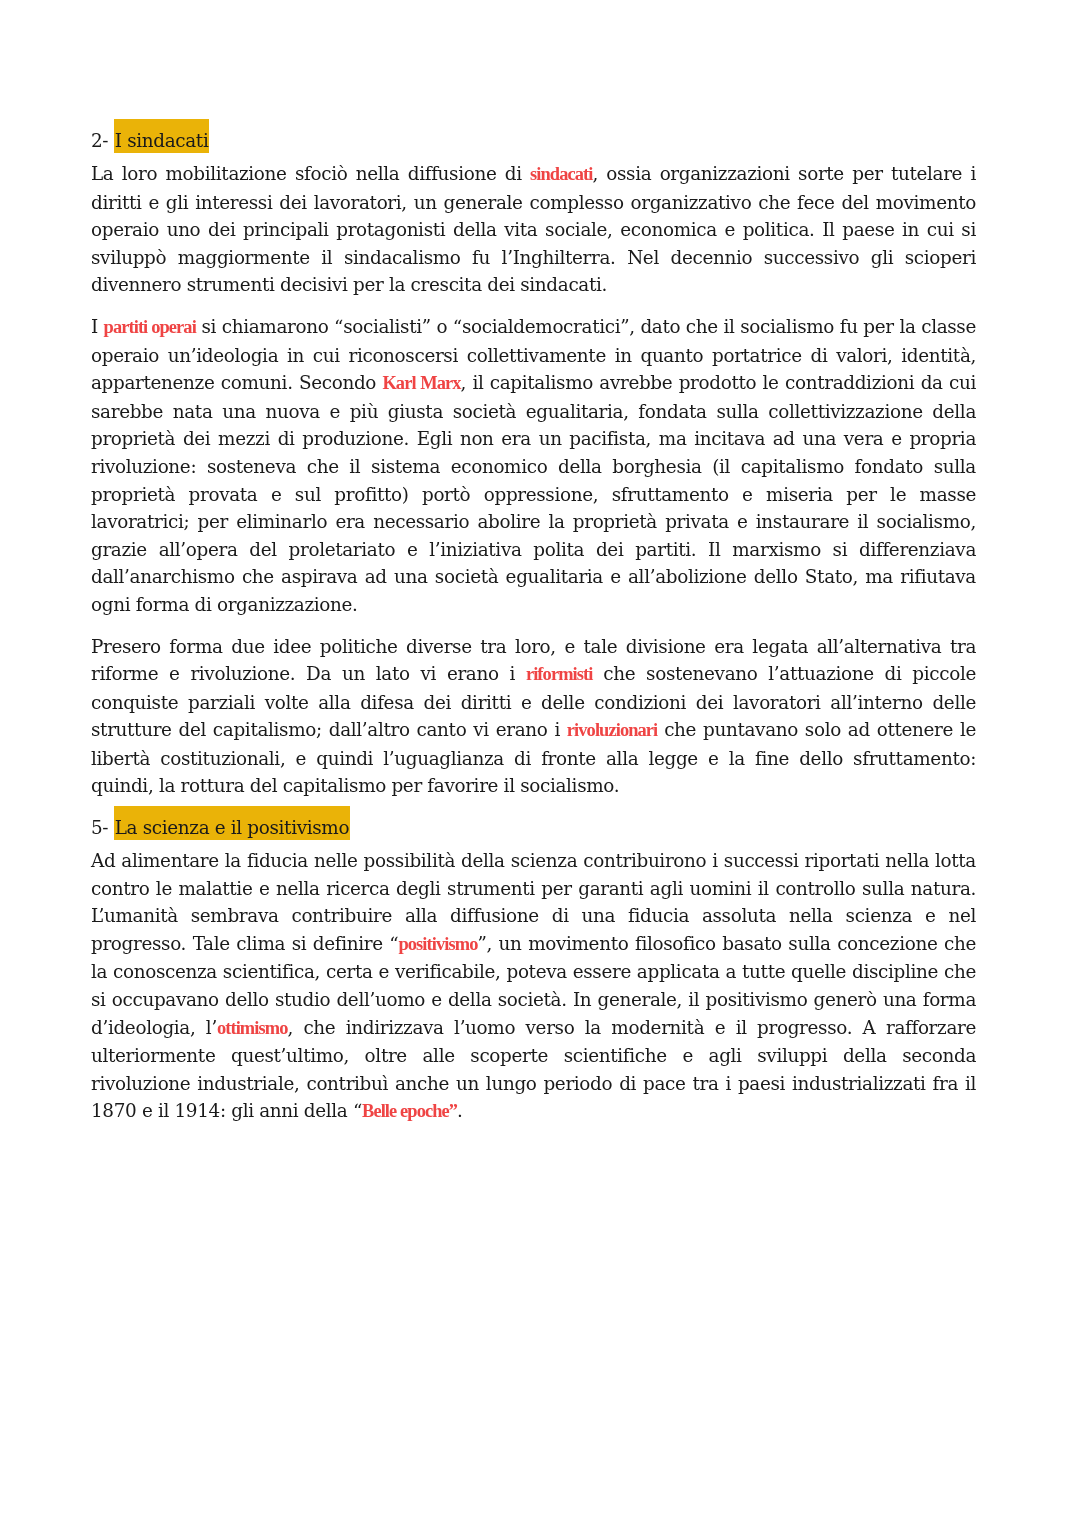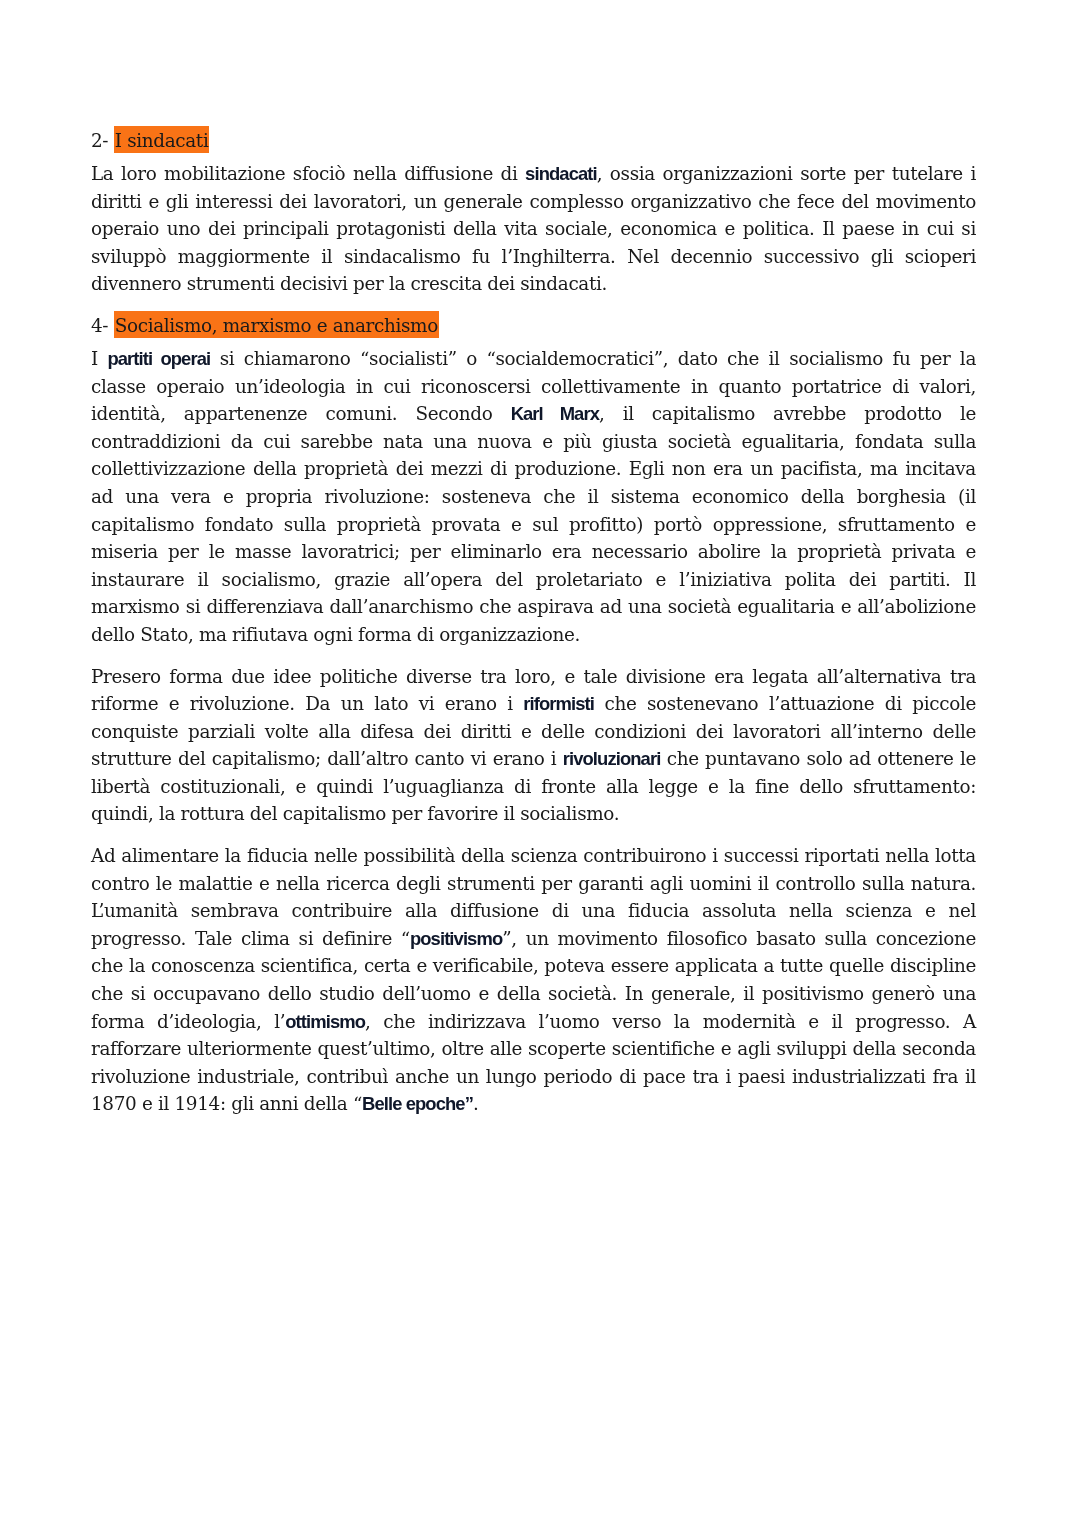--- a/index.html
+++ b/index.html
@@ -30,55 +30,55 @@
     .heading {
       height: 27px;
       line-height: 27px;
       margin-bottom: 6px;
       white-space: nowrap;
     }
     .heading .num {
       display: inline;
     }
     .heading .title {
-      background: #f97316;
-      padding: 4px 1px 2px 1px;
+      background: #eab308;
+      padding: 11px 1px 2px 1px;
     }
     .para {
       text-align: justify;
       text-align-last: left;
       margin: 0;
     }
     .para b {
-      font-family: Liberation Sans, sans-serif;
+      font-family: Liberation Serif, serif;
       font-weight: bold;
       letter-spacing: -0.9px;
-      color: #0f172a;
+      color: #ef4444;
     }
   </style>
 </head>
 <body>
 
 <div class="page">
 
   <div class="section">
     <div class="heading">
       <span class="num">2- </span><span class="title">I sindacati</span>
     </div>
     <p class="para"><span>La loro mobilitazione sfociò nella diffusione di </span><b>sindacati</b><span>, ossia organizzazioni sorte per tutelare i diritti e gli interessi dei lavoratori, un generale complesso organizzativo che fece del movimento operaio uno dei principali protagonisti della vita sociale, economica e politica. Il paese in cui si sviluppò maggiormente il sindacalismo fu l’Inghilterra. Nel decennio successivo gli scioperi divennero strumenti decisivi per la crescita dei sindacati.</span></p>
   </div>
 
   <div class="section">
-    <div class="heading">
-      <span class="num">4- </span><span class="title">Socialismo, marxismo e anarchismo</span>
-    </div>
     <p class="para"><span>I </span><b>partiti operai</b><span> si chiamarono “socialisti” o “socialdemocratici”, dato che il socialismo fu per la classe operaio un’ideologia in cui riconoscersi collettivamente in quanto portatrice di valori, identità, appartenenze comuni. Secondo </span><b>Karl Marx</b><span>, il capitalismo avrebbe prodotto le contraddizioni da cui sarebbe nata una nuova e più giusta società egualitaria, fondata sulla collettivizzazione della proprietà dei mezzi di produzione. Egli non era un pacifista, ma incitava ad una vera e propria rivoluzione: sosteneva che il sistema economico della borghesia (il capitalismo fondato sulla proprietà provata e sul profitto) portò oppressione, sfruttamento e miseria per le masse lavoratrici; per eliminarlo era necessario abolire la proprietà privata e instaurare il socialismo, grazie all’opera del proletariato e l’iniziativa polita dei partiti. Il marxismo si differenziava dall’anarchismo che aspirava ad una società egualitaria e all’abolizione dello Stato, ma rifiutava ogni forma di organizzazione.</span></p>
   </div>
 
   <div class="section">
     <p class="para"><span>Presero forma due idee politiche diverse tra loro, e tale divisione era legata all’alternativa tra riforme e rivoluzione. Da un lato vi erano i </span><b>riformisti</b><span> che sostenevano l’attuazione di piccole conquiste parziali volte alla difesa dei diritti e delle condizioni dei lavoratori all’interno delle strutture del capitalismo; dall’altro canto vi erano i </span><b>rivoluzionari</b><span> che puntavano solo ad ottenere le libertà costituzionali, e quindi l’uguaglianza di fronte alla legge e la fine dello sfruttamento: quindi, la rottura del capitalismo per favorire il socialismo.</span></p>
   </div>
 
   <div class="section">
+    <div class="heading">
+      <span class="num">5- </span><span class="title">La scienza e il positivismo</span>
+    </div>
     <p class="para"><span>Ad alimentare la fiducia nelle possibilità della scienza contribuirono i successi riportati nella lotta contro le malattie e nella ricerca degli strumenti per garanti agli uomini il controllo sulla natura. L’umanità sembrava contribuire alla diffusione di una fiducia assoluta nella scienza e nel progresso. Tale clima si definire “</span><b>positivismo</b><span>”, un movimento filosofico basato sulla concezione che la conoscenza scientifica, certa e verificabile, poteva essere applicata a tutte quelle discipline che si occupavano dello studio dell’uomo e della società. In generale, il positivismo generò una forma d’ideologia, l’</span><b>ottimismo</b><span>, che indirizzava l’uomo verso la modernità e il progresso. A rafforzare ulteriormente quest’ultimo, oltre alle scoperte scientifiche e agli sviluppi della seconda rivoluzione industriale, contribuì anche un lungo periodo di pace tra i paesi industrializzati fra il 1870 e il 1914: gli anni della “</span><b>Belle epoche”</b><span>.</span></p>
   </div>
 
 </div>
 
 </body></html>

